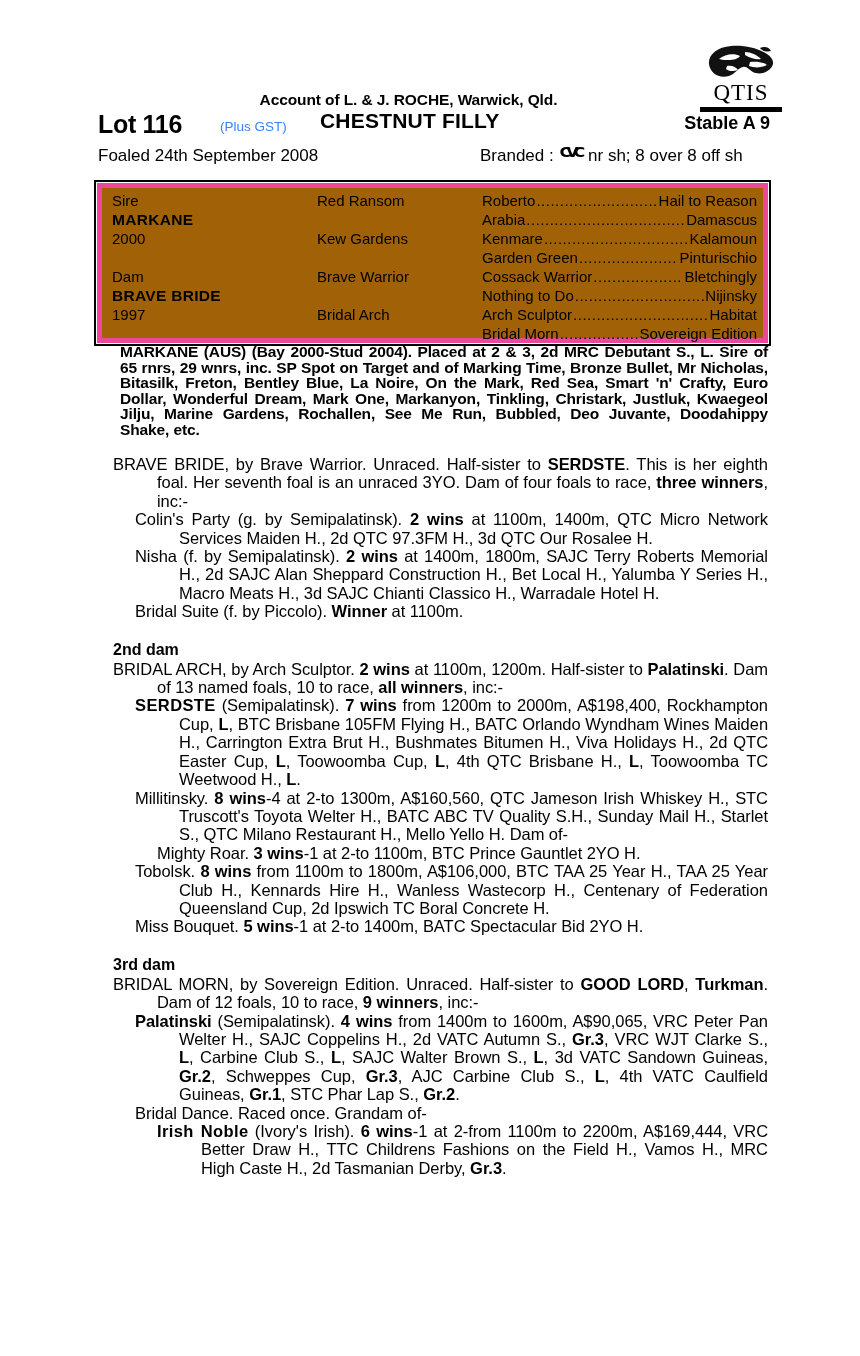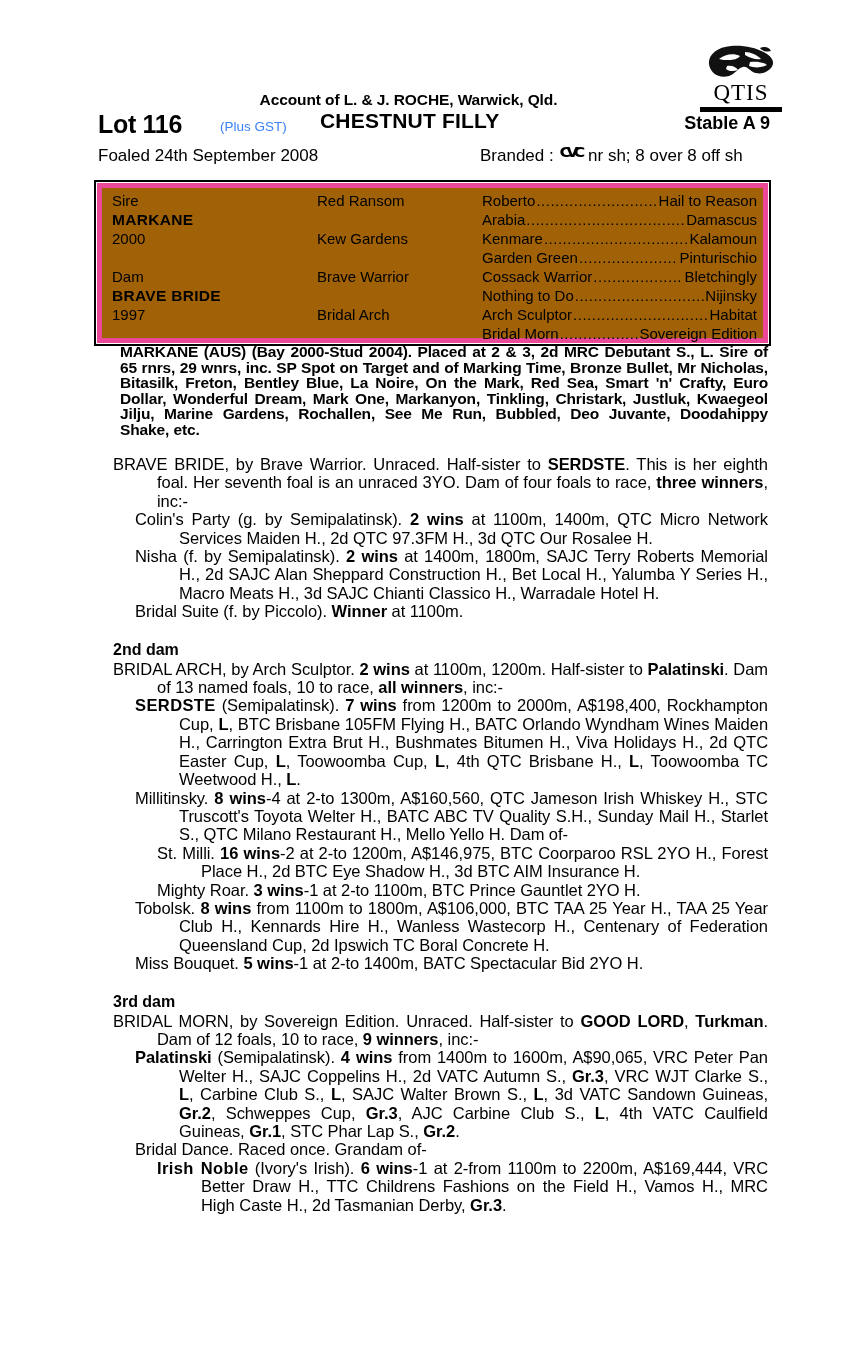--- a/index.html
+++ b/index.html
@@ -341,21 +341,20 @@
         <p class="e lvl0 hang"><span>BRAVE BRIDE, by Brave Warrior. Unraced. Half-sister to </span><b>SERDSTE</b><span>. This is her eighth foal. Her seventh foal is an unraced 3YO. Dam of four foals to race, </span><b>three winners</b><span>, inc:-</span></p>
         <p class="e lvl1"><span>Colin's Party (g. by Semipalatinsk). </span><b>2 wins</b><span> at 1100m, 1400m, QTC Micro Network Services Maiden H., 2d QTC 97.3FM H., 3d QTC Our Rosalee H.</span></p>
         <p class="e lvl1"><span>Nisha (f. by Semipalatinsk). </span><b>2 wins</b><span> at 1400m, 1800m, SAJC Terry Roberts Memorial H., 2d SAJC Alan Sheppard Construction H., Bet Local H., Yalumba Y Series H., Macro Meats H., 3d SAJC Chianti Classico H., Warradale Hotel H.</span></p>
         <p class="e lvl1"><span>Bridal Suite (f. by Piccolo). </span><b>Winner</b><span> at 1100m.</span></p>
       </div>
       <div class="sec">
         <div class="dam-head">2nd dam</div>
         <p class="e lvl0 hang"><span>BRIDAL ARCH, by Arch Sculptor. </span><b>2 wins</b><span> at 1100m, 1200m. Half-sister to </span><b>Palatinski</b><span>. Dam of 13 named foals, 10 to race, </span><b>all winners</b><span>, inc:-</span></p>
         <p class="e lvl1"><b class="nm">SERDSTE</b><span> (Semipalatinsk). </span><b>7 wins</b><span> from 1200m to 2000m, A$198,400, Rockhampton Cup, </span><b>L</b><span>, BTC Brisbane 105FM Flying H., BATC Orlando Wyndham Wines Maiden H., Carrington Extra Brut H., Bushmates Bitumen H., Viva Holidays H., 2d QTC Easter Cup, </span><b>L</b><span>, Toowoomba Cup, </span><b>L</b><span>, 4th QTC Brisbane H., </span><b>L</b><span>, Toowoomba TC Weetwood H., </span><b>L</b><span>.</span></p>
         <p class="e lvl1"><span>Millitinsky. </span><b>8 wins</b><span>-4 at 2-to 1300m, A$160,560, QTC Jameson Irish Whiskey H., STC Truscott's Toyota Welter H., BATC ABC TV Quality S.H., Sunday Mail H., Starlet S., QTC Milano Restaurant H., Mello Yello H. Dam of-</span></p>
-        <p class="e lvl2"><span>St. Milli. </span><b>16 wins</b><span>-2 at 2-to 1200m, A$146,975, BTC Coorparoo RSL 2YO H., Forest Place H., 2d BTC Eye Shadow H., 3d BTC AIM Insurance H.</span></p>
         <p class="e lvl2"><span>Mighty Roar. </span><b>3 wins</b><span>-1 at 2-to 1100m, BTC Prince Gauntlet 2YO H.</span></p>
         <p class="e lvl1"><span>Tobolsk. </span><b>8 wins</b><span> from 1100m to 1800m, A$106,000, BTC TAA 25 Year H., TAA 25 Year Club H., Kennards Hire H., Wanless Wastecorp H., Centenary of Federation Queensland Cup, 2d Ipswich TC Boral Concrete H.</span></p>
         <p class="e lvl1"><span>Miss Bouquet. </span><b>5 wins</b><span>-1 at 2-to 1400m, BATC Spectacular Bid 2YO H.</span></p>
       </div>
       <div class="sec">
         <div class="dam-head">3rd dam</div>
         <p class="e lvl0 hang"><span>BRIDAL MORN, by Sovereign Edition. Unraced. Half-sister to </span><b>GOOD LORD</b><span>, </span><b>Turkman</b><span>. Dam of 12 foals, 10 to race, </span><b>9 winners</b><span>, inc:-</span></p>
         <p class="e lvl1"><b>Palatinski</b><span> (Semipalatinsk). </span><b>4 wins</b><span> from 1400m to 1600m, A$90,065, VRC Peter Pan Welter H., SAJC Coppelins H., 2d VATC Autumn S., </span><b>Gr.3</b><span>, VRC WJT Clarke S., </span><b>L</b><span>, Carbine Club S., </span><b>L</b><span>, SAJC Walter Brown S., </span><b>L</b><span>, 3d VATC Sandown Guineas, </span><b>Gr.2</b><span>, Schweppes Cup, </span><b>Gr.3</b><span>, AJC Carbine Club S., </span><b>L</b><span>, 4th VATC Caulfield Guineas, </span><b>Gr.1</b><span>, STC Phar Lap S., </span><b>Gr.2</b><span>.</span></p>
         <p class="e lvl1"><span>Bridal Dance. Raced once. Grandam of-</span></p>
         <p class="e lvl2"><b class="nm">Irish Noble</b><span> (Ivory's Irish). </span><b>6 wins</b><span>-1 at 2-from 1100m to 2200m, A$169,444, VRC Better Draw H., TTC Childrens Fashions on the Field H., Vamos H., MRC High Caste H., 2d Tasmanian Derby, </span><b>Gr.3</b><span>.</span></p>

